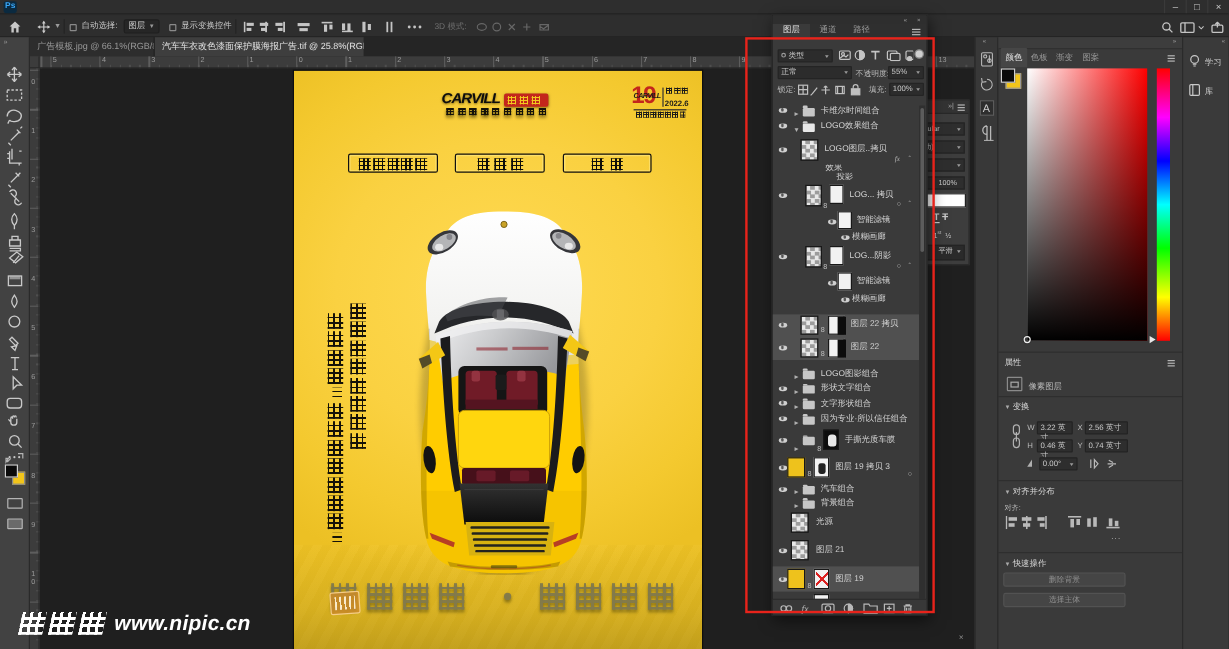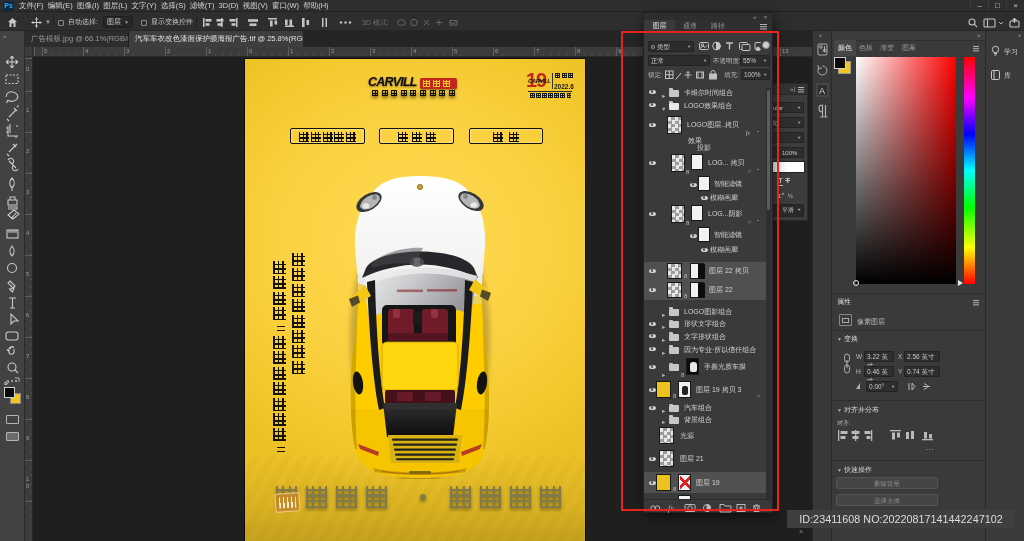--- a/index.html
+++ b/index.html
@@ -166,21 +166,20 @@
 #rays{position:absolute;left:0;top:395px;width:340px;height:87px;
   background:
   linear-gradient(to bottom,rgba(120,100,10,0) 0%,rgba(130,108,12,.18) 60%,rgba(110,92,10,.32) 100%),
   repeating-linear-gradient(118deg,rgba(255,245,190,.035) 0 7px,rgba(160,135,30,.035) 7px 14px);}
 </style>
 </head>
 <body>
 <div id="app">
   <div class="abs" id="menubar">
     <div id="pslogo">Ps</div>
-    <div id="menutxt">文件(F)&nbsp;&nbsp;编辑(E)&nbsp;&nbsp;图像(I)&nbsp;&nbsp;图层(L)&nbsp;&nbsp;文字(Y)&nbsp;&nbsp;选择(S)&nbsp;&nbsp;滤镜(T)&nbsp;&nbsp;3D(D)&nbsp;&nbsp;视图(V)&nbsp;&nbsp;窗口(W)&nbsp;&nbsp;帮助(H)</div>
     <div id="winbtns"><span>–</span><span>□</span><span>×</span></div>
   </div>
   <div class="abs" id="optbar">
     <svg class="abs" style="left:7px;top:4px" width="11" height="11" viewBox="0 0 11 11">
         <path d="M5.5,1 L10,5 H8.5 V10 H6.5 V6.5 H4.5 V10 H2.5 V5 H1 Z" fill="#c8c8c8"></path>
       </svg>
     <svg class="abs" style="left:31px;top:4px" width="11" height="11" viewBox="0 0 11 11">
         <path d="M5.5,0 L7,2.5 H6 V5 H8.5 V4 L11,5.5 L8.5,7 V6 H6 V8.5 H7 L5.5,11 L4,8.5 H5 V6 H2.5 V7 L0,5.5 L2.5,4 V5 H5 V2.5 H4 Z" fill="#cccccc"></path>
       </svg>
     <span class="oico" style="left:45px;font-size:6px;color:#9a9a9a">▼</span>
@@ -788,16 +787,16 @@
       </svg>
     <span style="position:absolute;left:18px;top:16px;font-size:7px">学习</span>
     <svg class="abs" style="left:4px;top:38px" width="11" height="12" viewBox="0 0 11 12">
       <g fill="none" stroke="#c9c9c9" stroke-width="1">
           <rect x="1.5" y="1.5" width="8" height="9" rx="1"></rect>
           <path d="M4,1.5 v9"></path>
         </g>
       </svg>
     <span style="position:absolute;left:18px;top:40px;font-size:7px">库</span>
   </div>
-  <div class="abs" id="idbar">ID:23411608 NO:20220817141442247102</div>
   <div class="abs" id="redrect"></div>
   <span class="abs" style="left:799px;top:528px;color:#8a8a8a;font-size:7px;z-index:66">×</span>
+  <div class="abs" id="nip"><span class="znp"></span><span class="znp"></span><span class="znp"></span><span class="www">www.nipic.cn</span></div>
 </div>
 
 </body></html>

